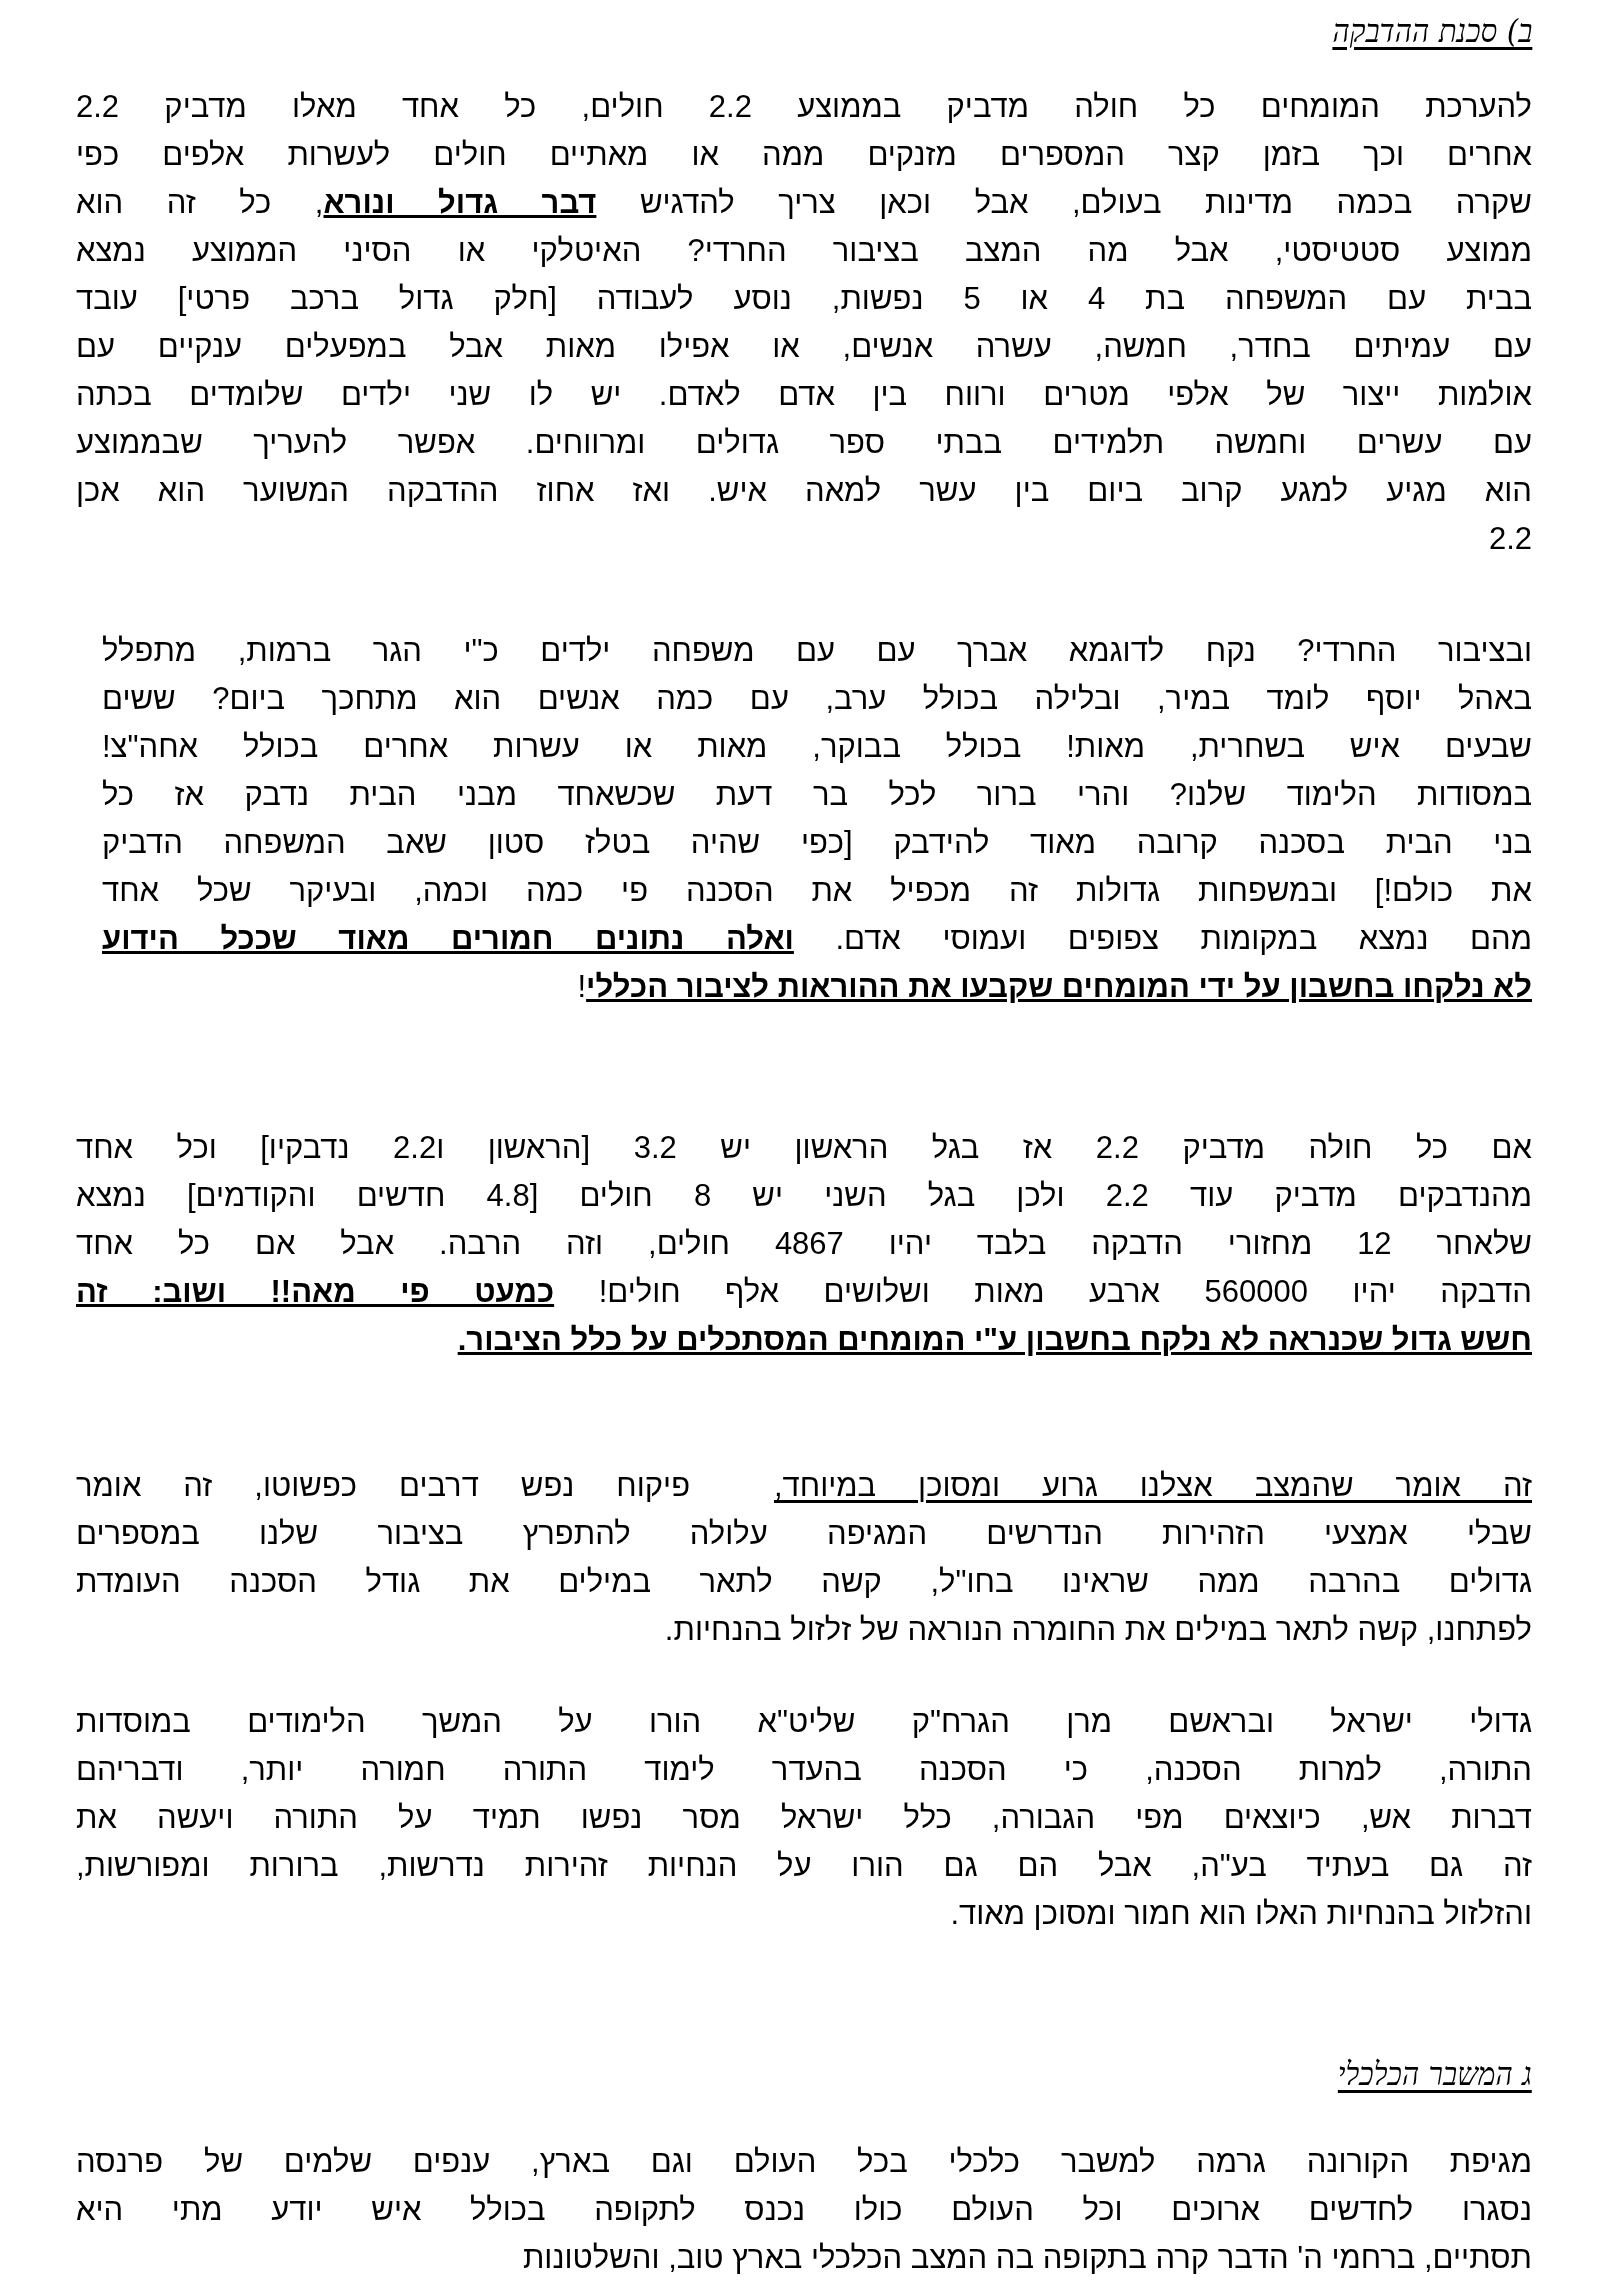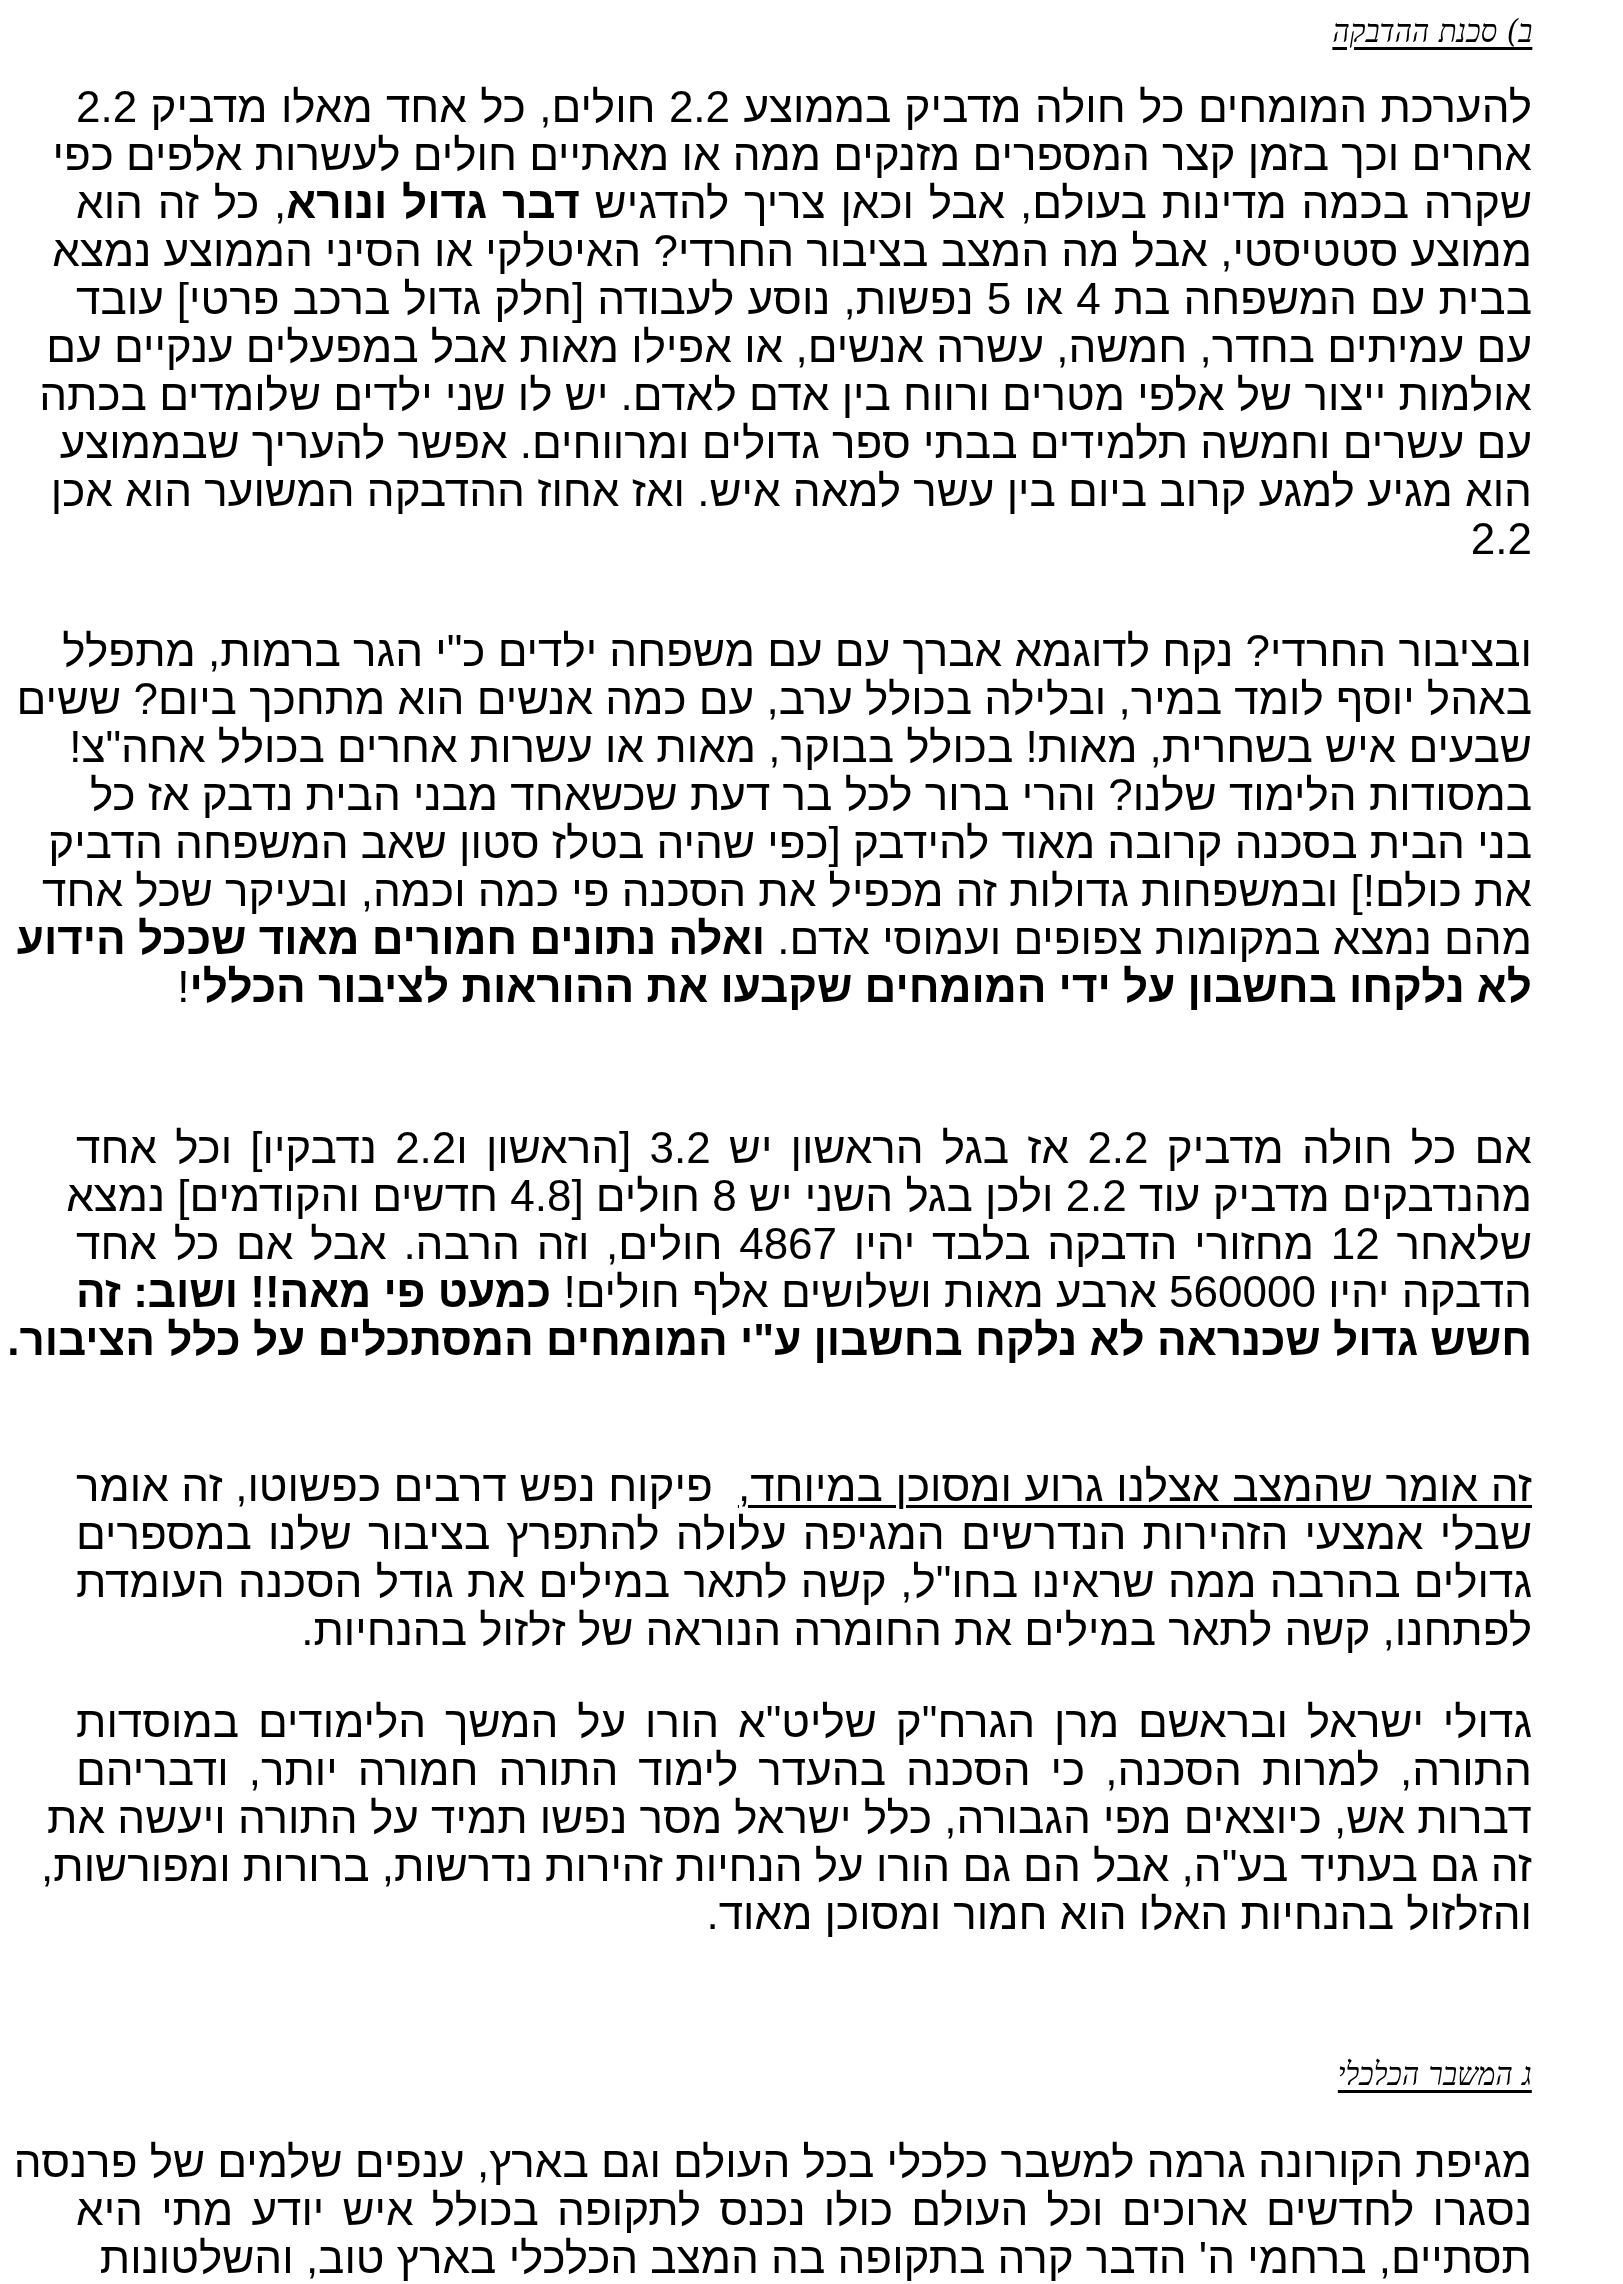--- a/index.html
+++ b/index.html
@@ -34,29 +34,29 @@
   }
   .para {
     position: absolute;
     left: 0;
     right: 0;
   }
   .line {
     display: block;
     height: 48px;
     line-height: 48px;
-    font-size: 44px;
+    font-size: 31px;
     white-space: nowrap;
     text-align: justify;
     text-align-last: justify;
     letter-spacing: 0px;
   }
   .line.last { text-align-last: right; }
   .line > span { white-space: pre; }
-  .b { font-weight: bold; }
+  .b { font-weight: bold; text-decoration: underline; }
   .u {
     text-decoration: underline;
     text-decoration-thickness: 2.5px;
     text-underline-offset: 4.2px;
   }
 </style>
 </head>
 <body>
 
 <div class="page">

